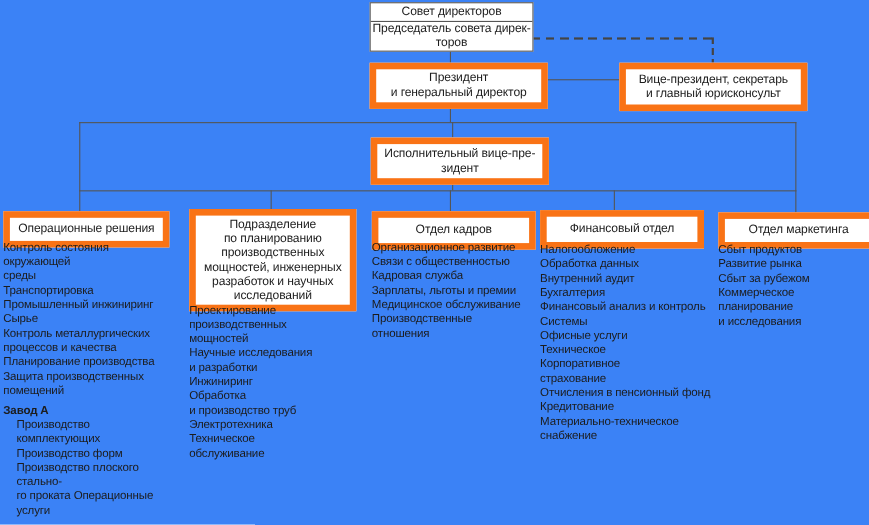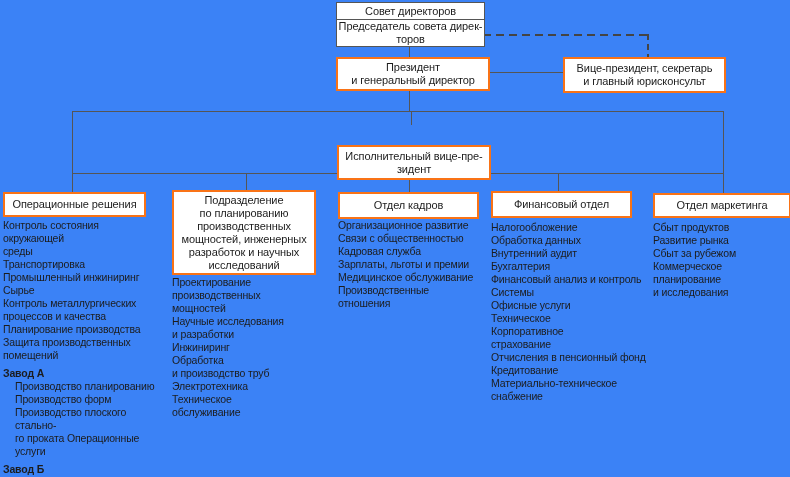--- a/index.html
+++ b/index.html
@@ -1,21 +1,21 @@
 <!DOCTYPE html>
 <html><head>
 <meta charset="utf-8">
 <style>
   html,body { margin:0; padding:0; background:#ffffff; }
   .canvas {
     position:relative; width:790px; height:477px; background:#3b82f6;
     font-family:"Liberation Sans", sans-serif; color:#1c1c1c; overflow:hidden;
   }
   .box {
-    position:absolute; border:2px solid #f97316; background:#fff;
+    position:absolute; border:6px solid #f97316; background:#fff;
     display:flex; align-items:center; justify-content:center;
     text-align:center; white-space:pre-line;
     font-size:11px; line-height:13px; letter-spacing:-0.1px;
   }
   .box-stack { position:absolute; border:1px solid #555; background:#fff; }
   .box-stack .cell {
     display:flex; align-items:center; justify-content:center;
     text-align:center; white-space:pre-line;
     font-size:11px; line-height:13px; letter-spacing:-0.1px;
   }
@@ -54,21 +54,21 @@
   <div class="box-stack" style="left:336px; top:2px; width:147px;">
     <div class="cell" style="height:16px;">Совет директоров</div>
     <div class="cell" style="min-height:26px;">Председатель совета дирек-
 торов</div>
   </div>
 
   <div class="box" style="left:336px; top:57px; width:150px; height:30px;">Президент
 и генеральный директор</div>
   <div class="box" style="left:563px; top:57px; width:159px; height:32px;">Вице-президент, секретарь
 и главный юрисконсульт</div>
-  <div class="box" style="left:337px; top:125px; width:150px; height:31px;margin-top:20px;">Исполнительный вице-пре-
+  <div class="box" style="left:337px; top:125px; width:150px; height:31px;">Исполнительный вице-пре-
 зидент</div>
 
   <div class="box" style="left:3px;   top:192px; width:139px; height:21px;">Операционные решения</div>
   <div class="box" style="left:172px; top:190px; width:140px; height:81px;">Подразделение
 по планированию
 производственных
 мощностей, инженерных
 разработок и научных
 исследований</div>
   <div class="box" style="left:338px; top:192px; width:137px; height:23px;">Отдел кадров</div>
@@ -81,21 +81,21 @@
 среды</div>
       <div class="item">Транспортировка</div>
       <div class="item">Промышленный инжиниринг</div>
       <div class="item">Сырье</div>
       <div class="item">Контроль металлургических
 процессов и качества</div>
       <div class="item">Планирование производства</div>
       <div class="item">Защита производственных
 помещений</div>
       <div class="item heading">Завод А</div>
-      <div class="item sub">Производство планированию</div>
+      <div class="item sub">Производство комплектующих</div>
       <div class="item sub">Производство форм</div>
       <div class="item sub">Производство плоского стально-
 го проката Операционные услуги</div>
       <div class="item heading">Завод Б</div>
     </div>
   <div class="list" style="left:172px; top:276px; width:150px;">
 
   <div class="item">Проектирование
 производственных
 мощностей</div>

